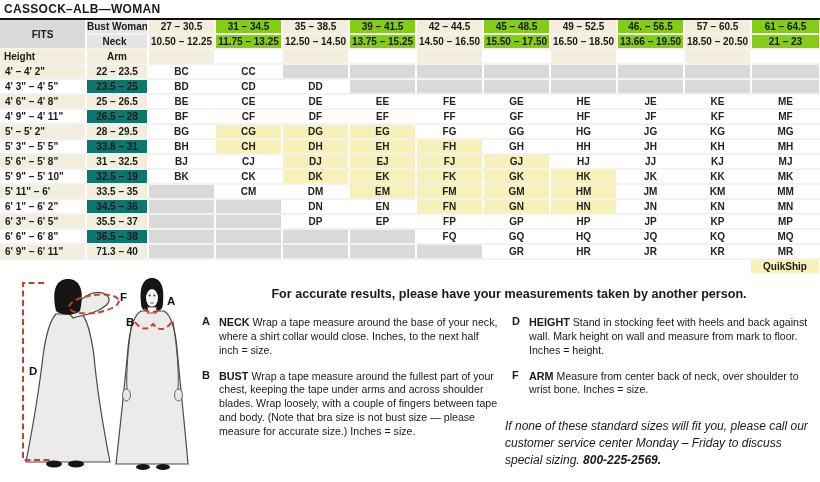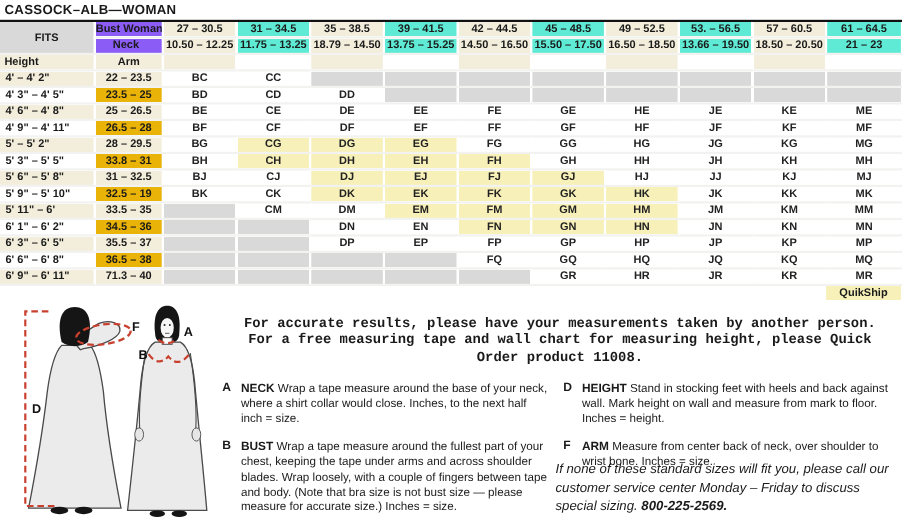--- a/index.html
+++ b/index.html
@@ -13,37 +13,37 @@
     font-size:12px;font-weight:bold;letter-spacing:.3px;
     padding:2px 0 2px 4px;border-bottom:2px solid #111;
   }
   table#size-table{border-collapse:collapse;table-layout:fixed;width:820px}
   #size-table td{
     font-size:10px;font-weight:bold;height:13px;line-height:13px;
     padding:0;text-align:center;white-space:nowrap;overflow:hidden;
     border-right:2px solid #fff;border-bottom:2px solid #f2f2f0;
   }
   .fits{background:var(--gray,#d9d9d9);font-size:11px}
-  .lblcell{text-align:left;padding-right:5px !important;background:#8b5cf6}
-  .rng{background:#5eead4}
+  .lblcell{text-align:left;padding-right:5px !important;background:#e5e5e5}
+  .rng{background:#84cc16}
   .hl{background:var(--cream,#f3eedb) !important}
   .hahead{background:var(--cream,#f3eedb);height:12px !important}
   .left{text-align:left !important;padding-left:4px !important}
   .gap{height:12px !important;background:#fff}
   .ht{text-align:left !important;padding-left:5px !important;background:#fff}
-  .arm{background:#eab308}
+  .arm{background:#0f766e}
   .cream{background:var(--cream,#f3eedb) !important}
   .code{background:#fff;color:#222}
   .qs{background:var(--yellow,#f7f0b9) !important}
   .empty{background:var(--gray,#d9d9d9)}
   .plain{background:#fff;border-right:none !important;border-bottom:none !important}
   .qslegend{background:var(--yellow,#f7f0b9);border-bottom:none !important}
   .intro{
     margin:14px 8px 0 206px;text-align:center;
-    font-weight:bold;font-size:12.6px;line-height:1.22;font-family:Liberation Mono, monospace;
+    font-weight:bold;font-size:12.6px;line-height:1.22;
   }
   .cols{display:flex;margin:13px 6px 0 202px;gap:14px}
   .colA{width:296px}
   .colB{flex:1}
   .instr{display:flex;margin-bottom:11px}
   .ltr{width:17px;flex:none;font-weight:bold;font-size:11px;line-height:1.25}
   .itxt{font-size:10.6px;line-height:1.3}
   .itxt b{font-size:10.8px}
   .note{font-style:italic;font-size:12px;line-height:1.4;margin-top:3px;padding-right:4px}
   .note b{font-style:italic}
@@ -79,29 +79,29 @@
     <tr id="bust-row">
       <td class="fits" rowspan="2">FITS</td>
       <td class="lblcell">Bust Woman</td>
     <td class="rng hl">27 – 30.5</td>
         <td class="rng">31 – 34.5</td>
         <td class="rng hl">35 – 38.5</td>
         <td class="rng">39 – 41.5</td>
         <td class="rng hl">42 – 44.5</td>
         <td class="rng">45 – 48.5</td>
         <td class="rng hl">49 – 52.5</td>
-        <td class="rng">53. – 56.5</td>
+        <td class="rng">46. – 56.5</td>
         <td class="rng hl">57 – 60.5</td>
         <td class="rng">61 – 64.5</td>
       </tr>
     <tr id="neck-row">
       <td class="lblcell">Neck</td>
     <td class="rng hl">10.50 – 12.25</td>
         <td class="rng">11.75 – 13.25</td>
-        <td class="rng hl">18.79 – 14.50</td>
+        <td class="rng hl">12.50 – 14.50</td>
         <td class="rng">13.75 – 15.25</td>
         <td class="rng hl">14.50 – 16.50</td>
         <td class="rng">15.50 – 17.50</td>
         <td class="rng hl">16.50 – 18.50</td>
         <td class="rng">13.66 – 19.50</td>
         <td class="rng hl">18.50 – 20.50</td>
         <td class="rng">21 – 23</td>
       </tr>
     <tr id="ha-row">
       <td class="hahead left">Height</td>
@@ -305,21 +305,20 @@
   <tbody>
     <tr id="qs-row">
         <td class="plain" colspan="11"></td>
         <td class="qslegend">QuikShip</td>
       </tr>
   </tbody>
 </table>
 
 <div class="intro">
   <div>For accurate results, please have your measurements taken by another person.</div>
-  <div>For a free measuring tape and wall chart for measuring height, please Quick Order product 11008.</div>
 </div>
 
 <div class="cols">
   <div class="colA">
       <div class="instr">
         <span class="ltr">A</span>
         <span class="itxt"><b>NECK </b>Wrap a tape measure around the base of your neck, where a shirt collar would close. Inches, to the next half inch = size.</span>
       </div>
       <div class="instr">
         <span class="ltr">B</span>

